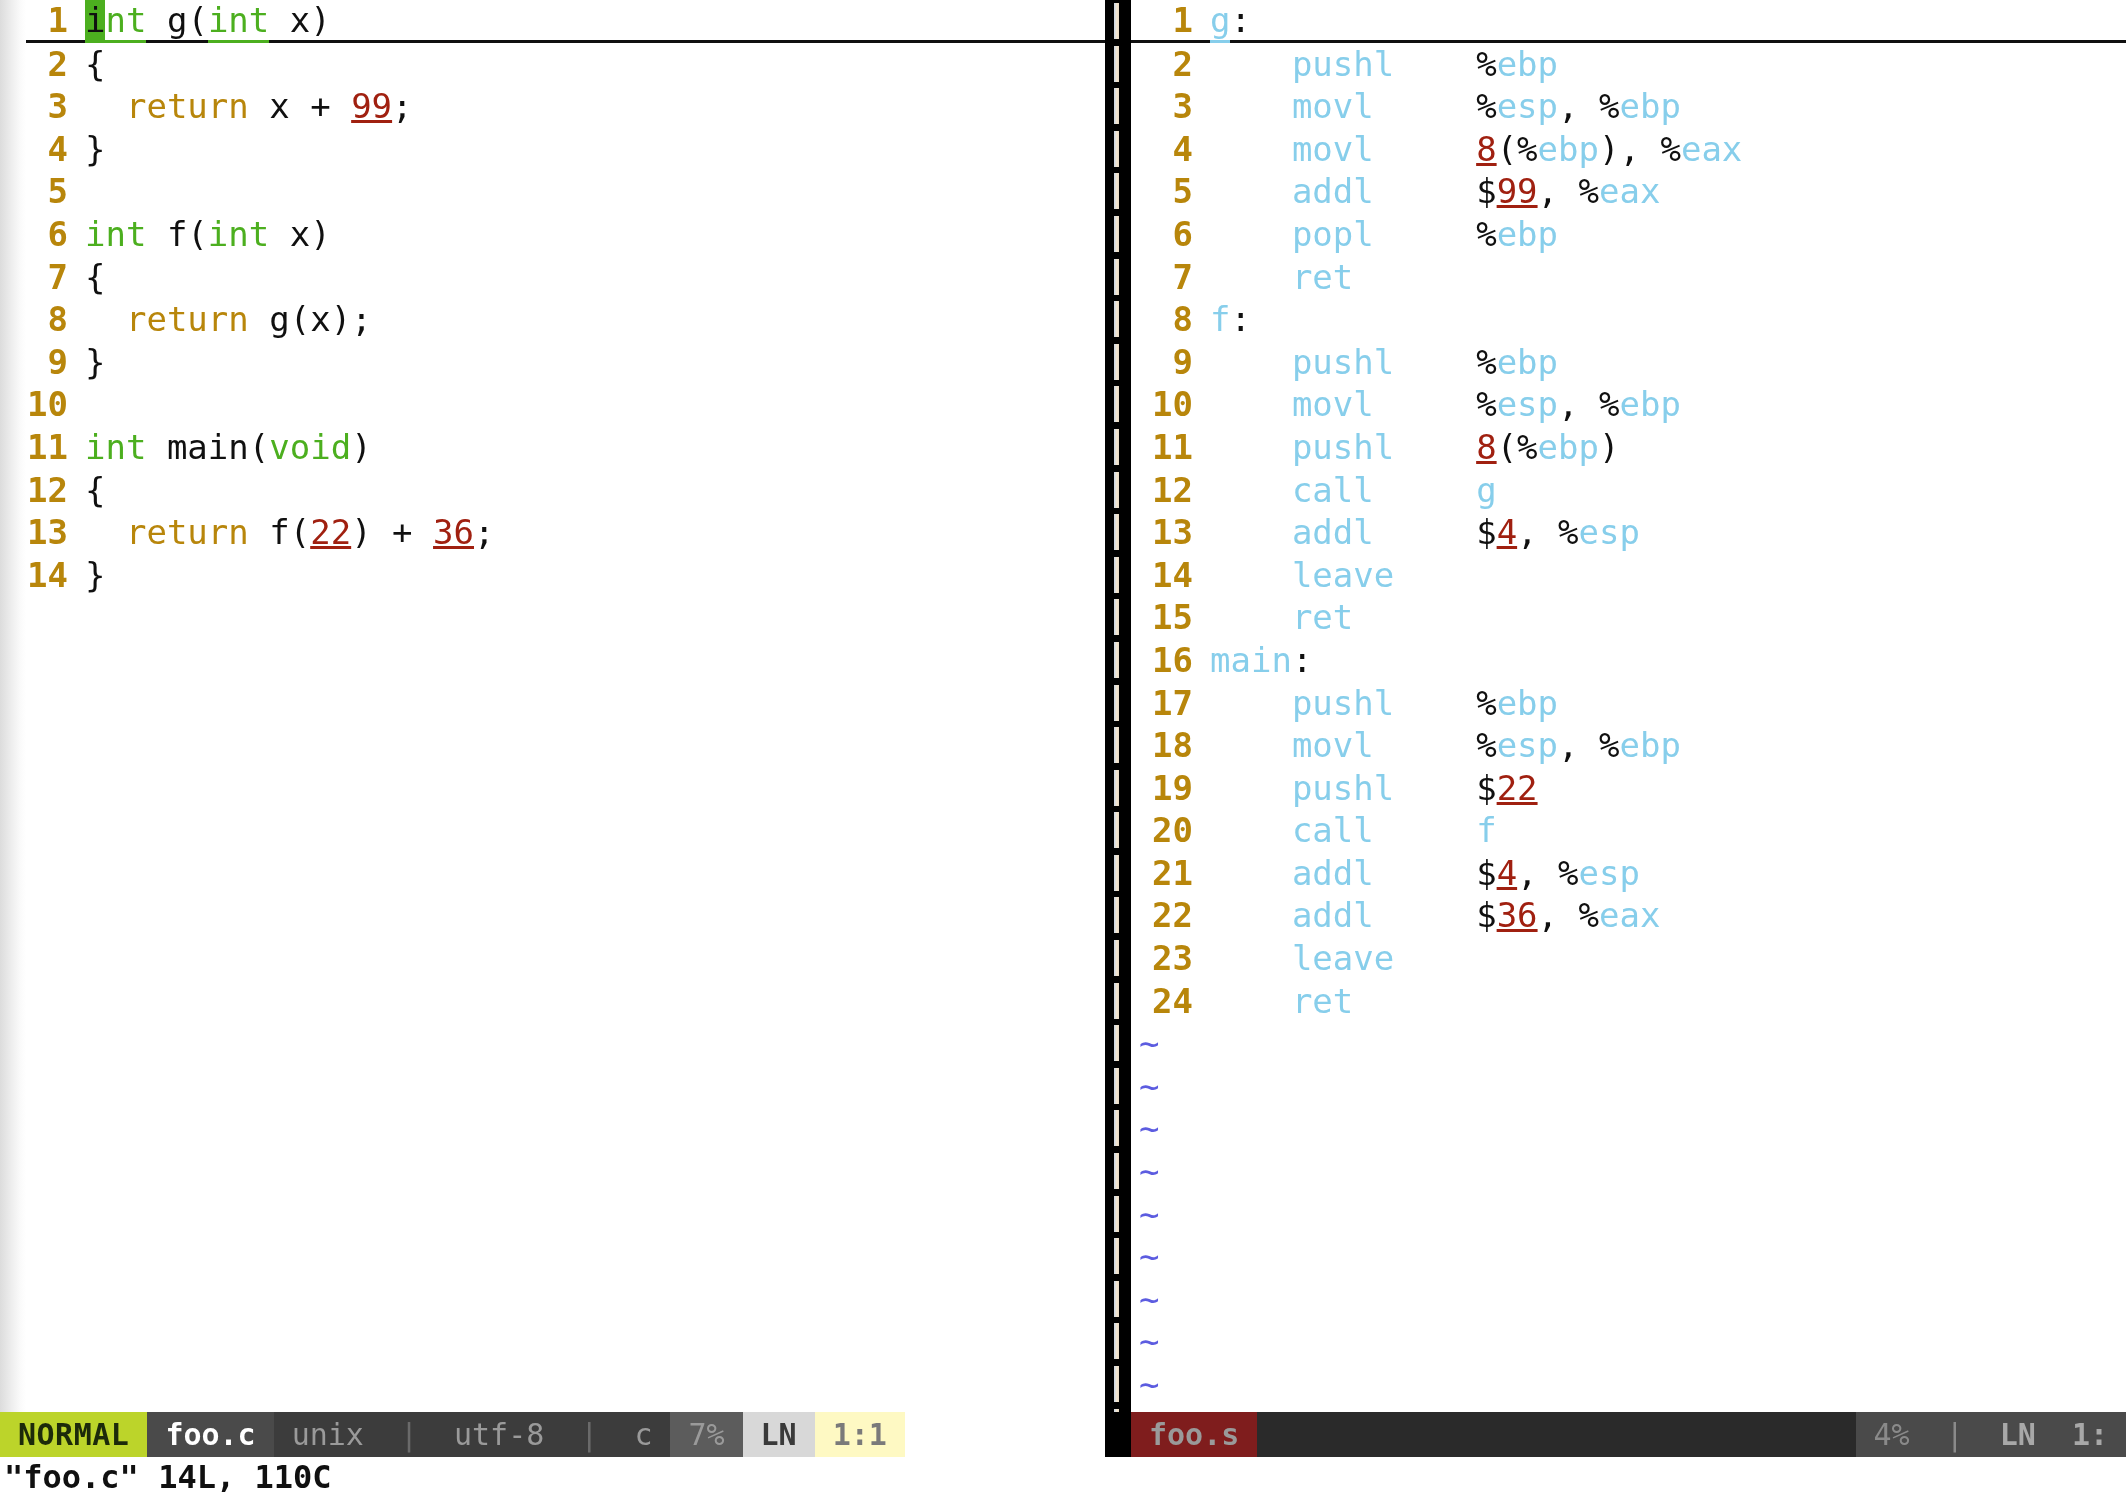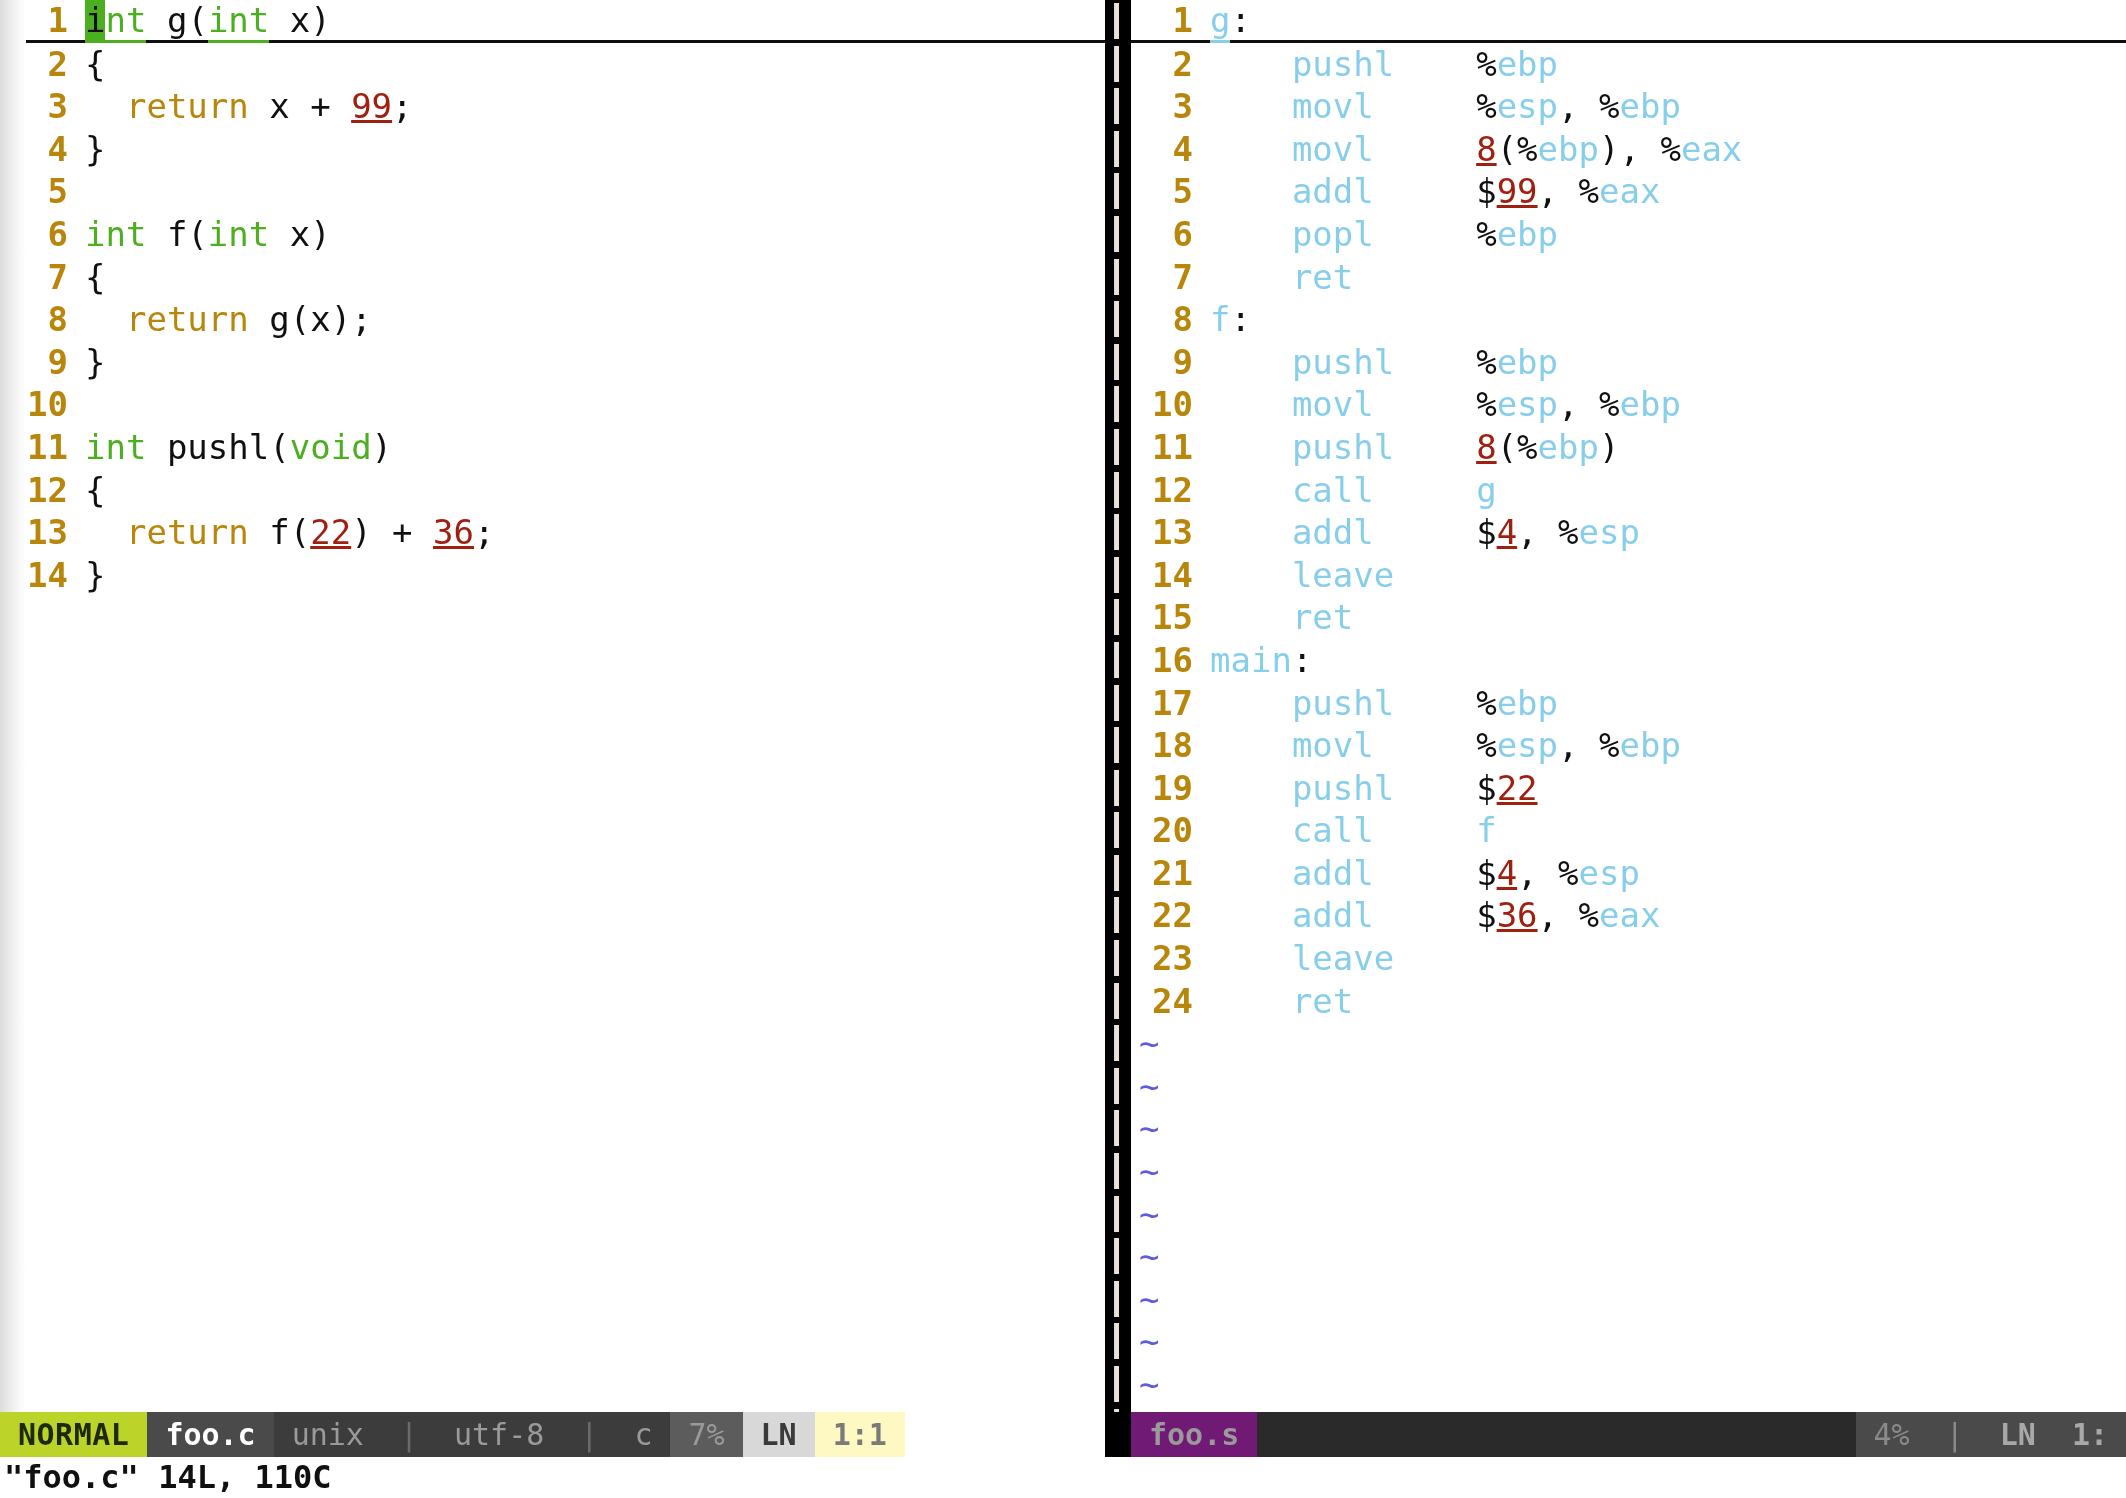--- a/index.html
+++ b/index.html
@@ -98,21 +98,21 @@
   .seg-file{background:#4a4a4a;color:#ffffff;font-weight:700;}
   .seg-ff{background:#3c3c3c;color:#9a9a9a;font-weight:500;}
   .seg-enc{background:#3c3c3c;color:#9a9a9a;font-weight:400;}
   .seg-ft{background:#3c3c3c;color:#9a9a9a;font-weight:500;}
   .seg-pct{background:#5c5c5c;color:#9a9a9a;font-weight:500;}
   .seg-lnlab{background:#d8d8d8;color:#3a3a3a;font-weight:700;}
   .seg-pos{background:#fef9c3;color:#7a7a7a;font-weight:700;}
   .sep-pipe{color:#6a6a6a;font-weight:400;}
   .seg-filler-r{flex:1;background:#2a2a2a;}
 
-  .seg-file-r{background:#701a75;color:#9a9a9a;font-weight:700;}
+  .seg-file-r{background:#7f1d1d;color:#9a9a9a;font-weight:700;}
   .seg-pct-r{background:#4a4a4a;color:#8a8a8a;font-weight:500;}
   .seg-lnlab-r{background:#4a4a4a;color:#a8a8a8;font-weight:700;}
   .seg-pos-r{background:#4a4a4a;color:#a8a8a8;font-weight:700;}
 
   
   .cmdline{
     position:absolute;left:0;top:1457px;width:2126px;height:41px;
     background:#ffffff;color:#101010;
     font-size:32px;line-height:41px;white-space:pre;
     font-family:"DejaVu Sans Mono","Liberation Mono",monospace;
@@ -132,21 +132,21 @@
       <div class="row cursorline"><span class="ln">1</span><span class="gap"></span><span class="code"><span class="cursor-block ul-green">i</span><span class="c-type ul-green">nt</span><span class="c-plain"> </span><span class="c-plain">g(</span><span class="c-type ul-green">int</span><span class="c-plain"> x)</span></span></div>
       <div class="row"><span class="ln">2</span><span class="gap"></span><span class="code"><span class="c-plain">{</span></span></div>
       <div class="row"><span class="ln">3</span><span class="gap"></span><span class="code"><span class="c-plain">  </span><span class="c-stmt">return</span><span class="c-plain"> x + </span><span class="c-num">99</span><span class="c-plain">;</span></span></div>
       <div class="row"><span class="ln">4</span><span class="gap"></span><span class="code"><span class="c-plain">}</span></span></div>
       <div class="row"><span class="ln">5</span><span class="gap"></span><span class="code"></span></div>
       <div class="row"><span class="ln">6</span><span class="gap"></span><span class="code"><span class="c-type">int</span><span class="c-plain"> f(</span><span class="c-type">int</span><span class="c-plain"> x)</span></span></div>
       <div class="row"><span class="ln">7</span><span class="gap"></span><span class="code"><span class="c-plain">{</span></span></div>
       <div class="row"><span class="ln">8</span><span class="gap"></span><span class="code"><span class="c-plain">  </span><span class="c-stmt">return</span><span class="c-plain"> g(x);</span></span></div>
       <div class="row"><span class="ln">9</span><span class="gap"></span><span class="code"><span class="c-plain">}</span></span></div>
       <div class="row"><span class="ln">10</span><span class="gap"></span><span class="code"></span></div>
-      <div class="row"><span class="ln">11</span><span class="gap"></span><span class="code"><span class="c-type">int</span><span class="c-plain"> pushl(</span><span class="c-type">void</span><span class="c-plain">)</span></span></div>
+      <div class="row"><span class="ln">11</span><span class="gap"></span><span class="code"><span class="c-type">int</span><span class="c-plain"> main(</span><span class="c-type">void</span><span class="c-plain">)</span></span></div>
       <div class="row"><span class="ln">12</span><span class="gap"></span><span class="code"><span class="c-plain">{</span></span></div>
       <div class="row"><span class="ln">13</span><span class="gap"></span><span class="code"><span class="c-plain">  </span><span class="c-stmt">return</span><span class="c-plain"> f(</span><span class="c-num">22</span><span class="c-plain">) + </span><span class="c-num">36</span><span class="c-plain">;</span></span></div>
       <div class="row"><span class="ln">14</span><span class="gap"></span><span class="code"><span class="c-plain">}</span></span></div>
       <div class="row"><span class="tilde" style="display: inline-block; width: 30px; padding-left: 6px;">~</span></div>
       <div class="row"><span class="tilde" style="display: inline-block; width: 30px; padding-left: 6px;">~</span></div>
       <div class="row"><span class="tilde" style="display: inline-block; width: 30px; padding-left: 6px;">~</span></div>
       <div class="row"><span class="tilde" style="display: inline-block; width: 30px; padding-left: 6px;">~</span></div>
       <div class="row"><span class="tilde" style="display: inline-block; width: 30px; padding-left: 6px;">~</span></div>
       <div class="row"><span class="tilde" style="display: inline-block; width: 30px; padding-left: 6px;">~</span></div>
       <div class="row"><span class="tilde" style="display: inline-block; width: 30px; padding-left: 6px;">~</span></div>

